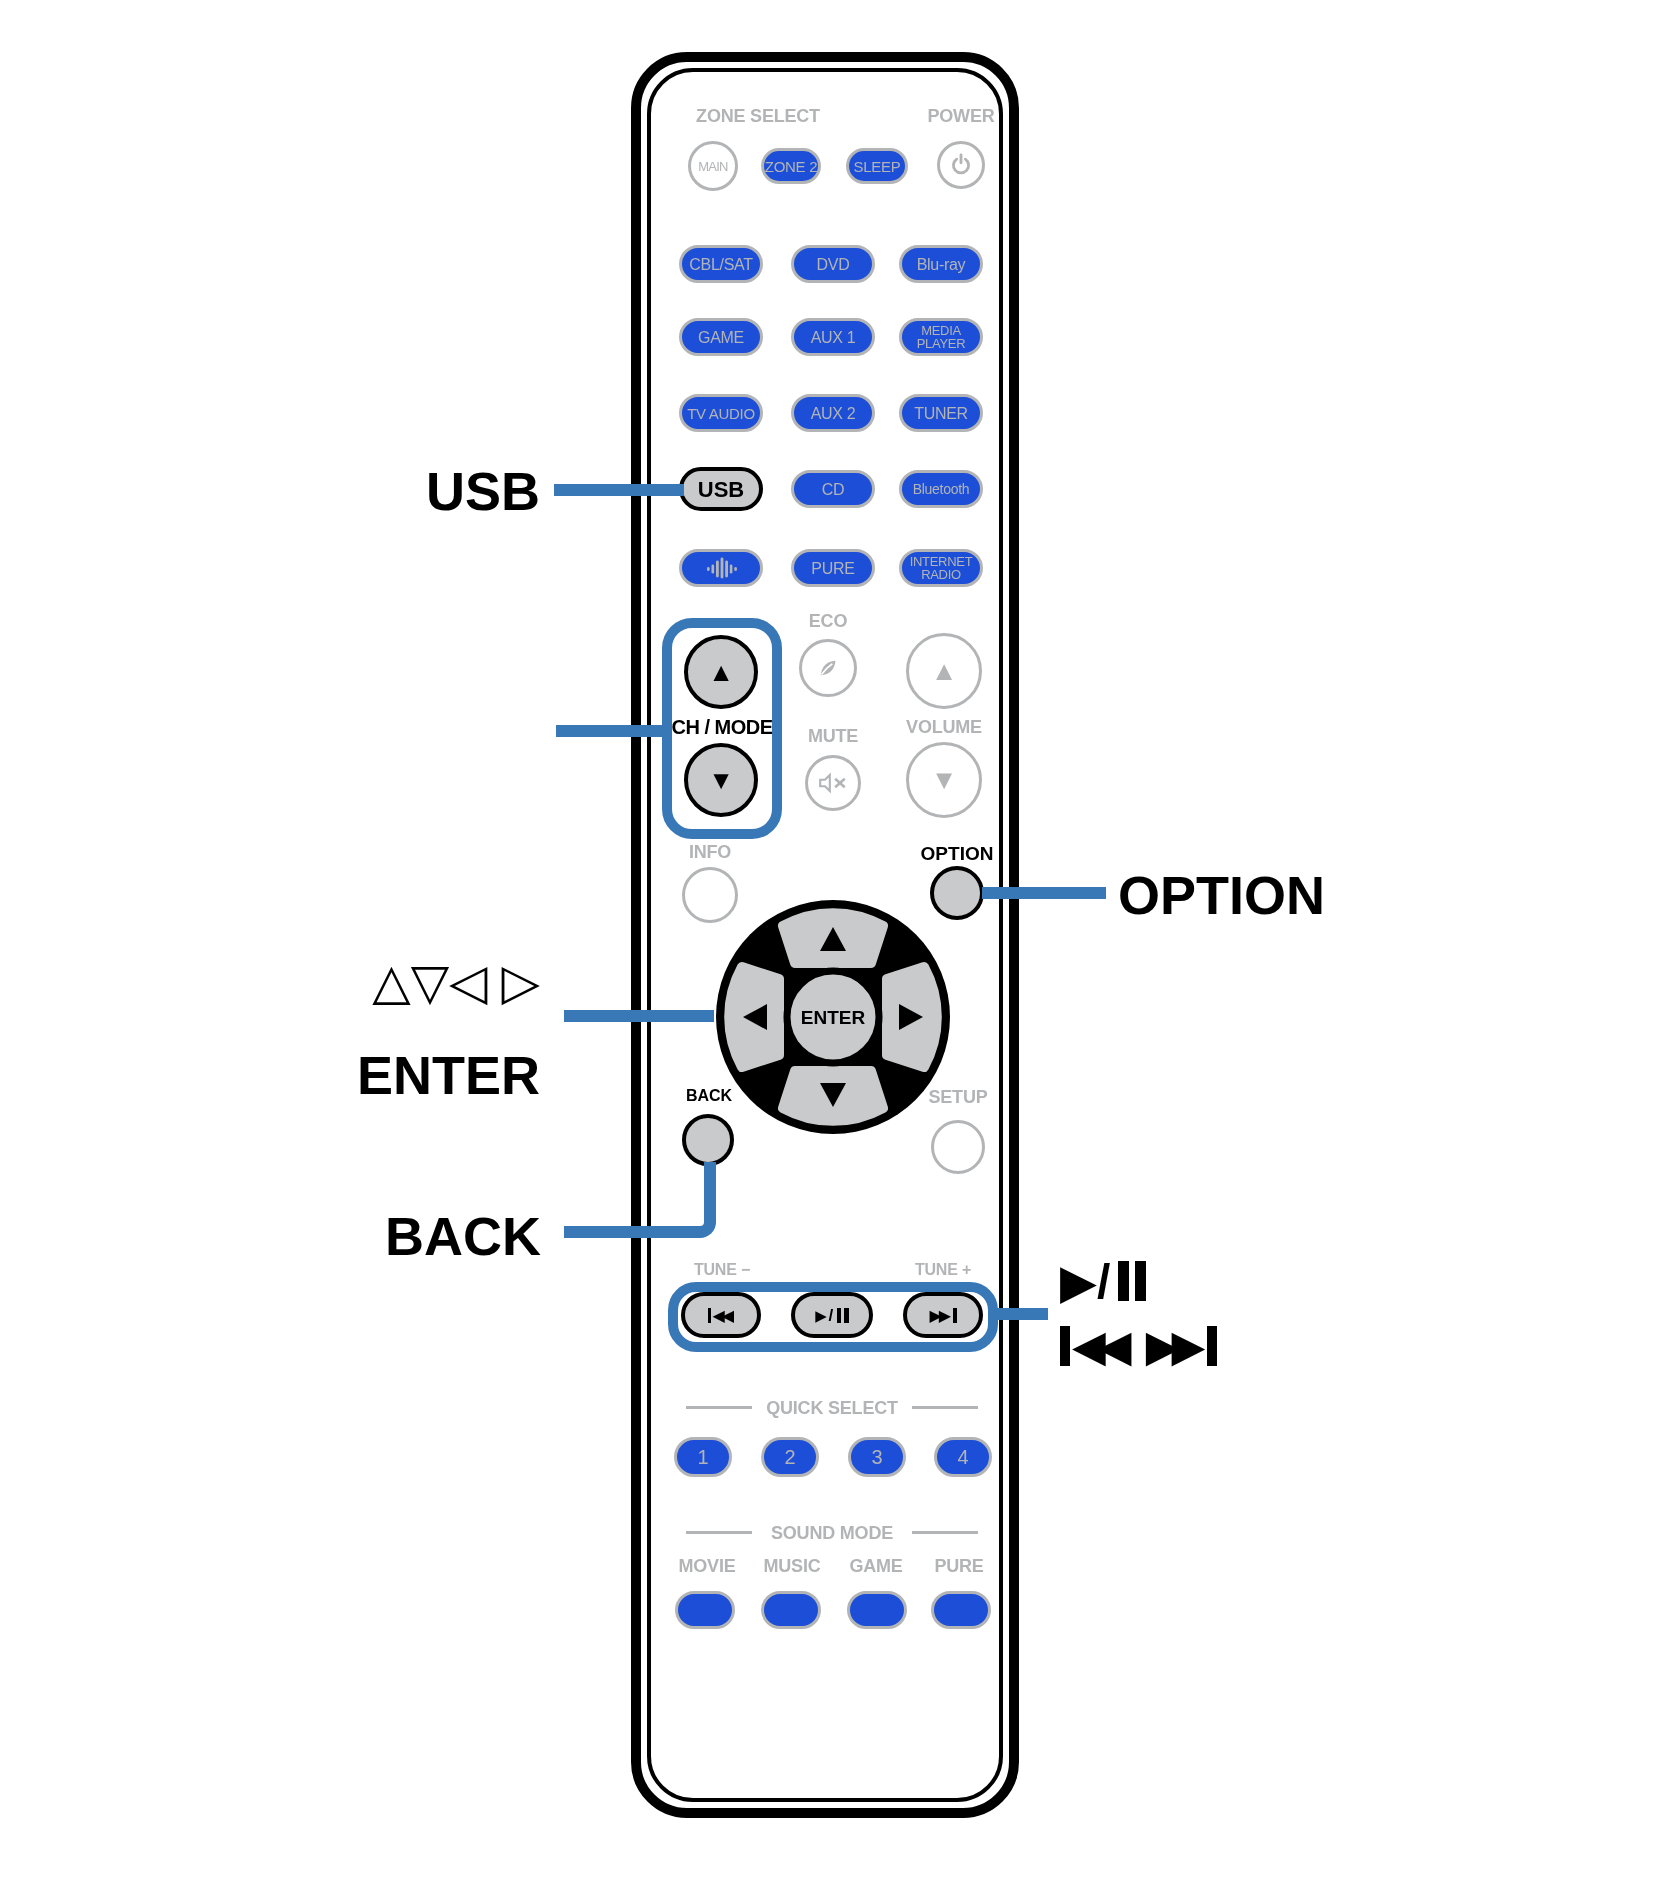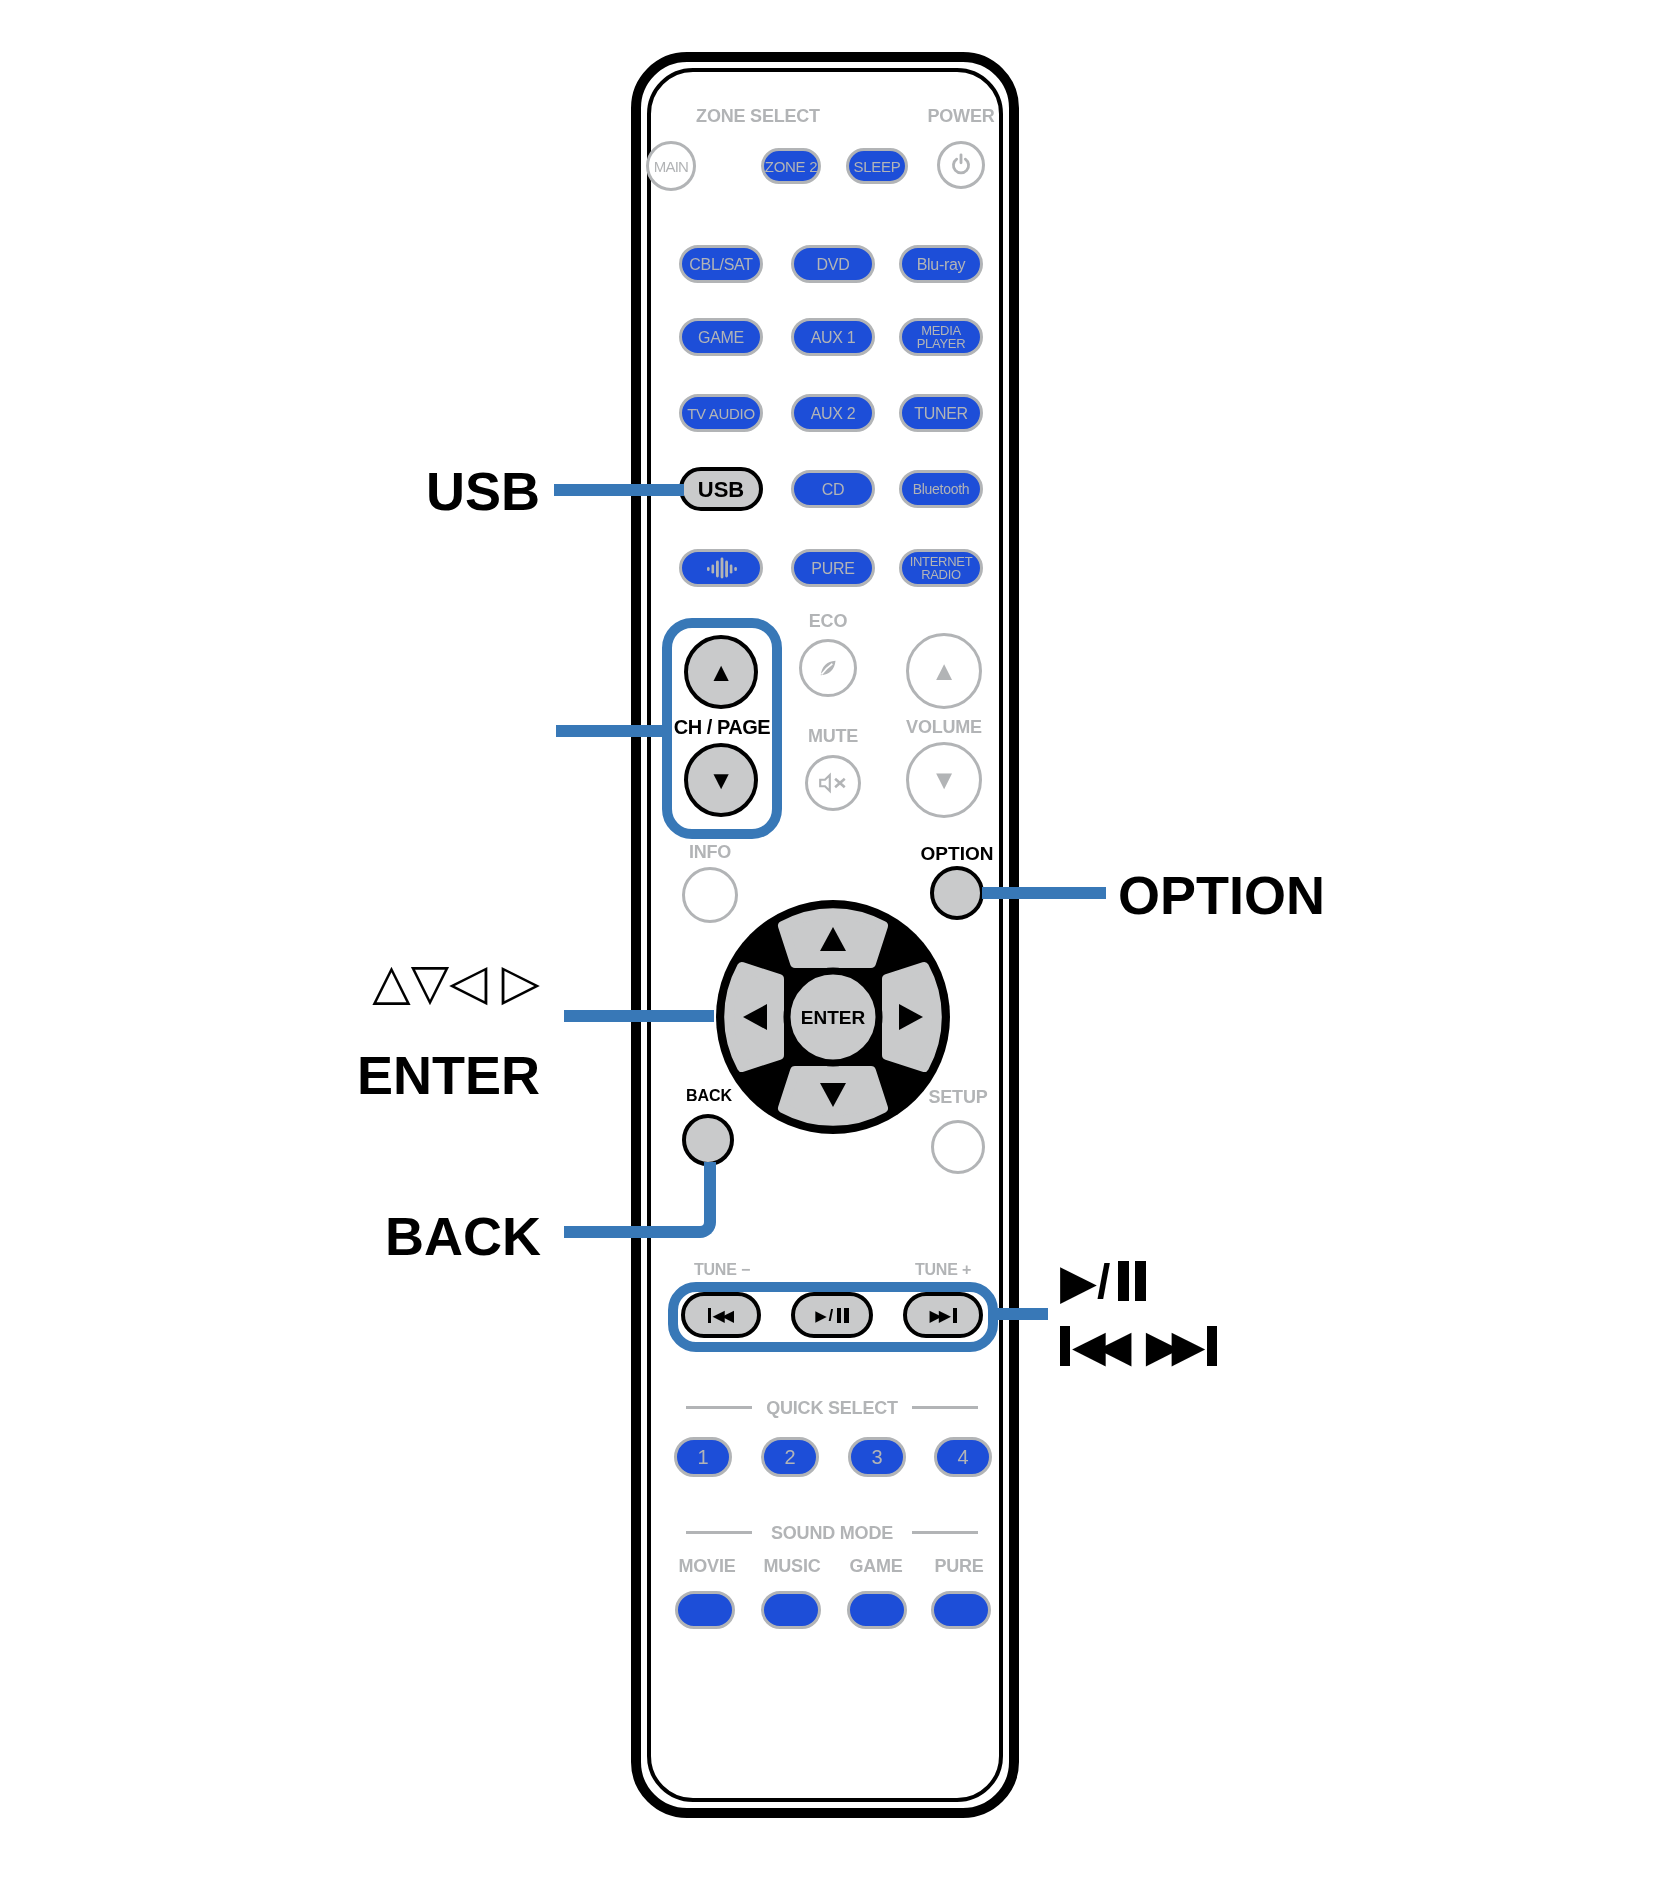--- a/index.html
+++ b/index.html
@@ -39,21 +39,21 @@
 <body>
 
 <div id="canvas">
 
   <div class="abs remote-outer" style="left:631px;top:52px;width:388px;height:1766px;">
     <div class="remote-inner"></div>
   </div>
 
   <div class="abs seclabel" style="left:647px;top:106px;width:200px;padding-left:22px;">ZONE SELECT</div>
   <div class="abs seclabel" style="left:911px;top:106px;width:100px;">POWER</div>
-  <div class="abs circ" style="left:646px;top:141px;width:50px;height:50px;font-size:15px;letter-spacing:-0.8px;">MAIN</div>
+  <div class="abs circ" style="left:688px;top:141px;width:50px;height:50px;font-size:13px;letter-spacing:-0.8px;">MAIN</div>
   <div class="abs pill" style="left:761px;top:148px;width:60px;height:36px;border-radius:18px;font-size:15px;">ZONE 2</div>
   <div class="abs pill" style="left:846px;top:148px;width:62px;height:36px;border-radius:18px;font-size:15px;">SLEEP</div>
   <div class="abs circ" style="left:937px;top:141px;width:48px;height:48px;">
     <svg width="26" height="26" viewBox="0 0 24 24">
       <path d="M8 6.6 A 7 7 0 1 0 16 6.6" fill="none" stroke="#b2b4b6" stroke-width="2.6" stroke-linecap="round"></path>
       <line x1="12" y1="2.6" x2="12" y2="10" stroke="#b2b4b6" stroke-width="2.6" stroke-linecap="round"></line>
     </svg>
   </div>
 
   <div class="abs pill" style="left:679px;top:245px;width:84px;height:38px;">CBL/SAT</div>
@@ -90,21 +90,21 @@
 
   <div class="abs seclabel" style="left:778px;top:611px;width:100px;">ECO</div>
   <div class="abs circ" style="left:799px;top:639px;width:58px;height:58px;">
     <svg width="30" height="30" viewBox="0 0 24 24">
       <path d="M6.2 17.8 C6.8 10.8 11 6.8 18 6.2 C17.4 13.2 13.2 17.2 6.2 17.8 Z" fill="#b2b4b6"></path>
       <path d="M6.8 17.2 C9.5 13.5 12 11 15.5 8.6" stroke="#fff" stroke-width="1.3" fill="none"></path>
     </svg>
   </div>
 
   <div class="abs circ active glyph" style="left:684px;top:635px;width:74px;height:74px;font-size:26px;">▲</div>
-  <div class="abs blklabel" style="left:647px;top:716px;width:150px;font-size:20px;letter-spacing:-0.5px;">CH / PAGE</div>
+  <div class="abs blklabel" style="left:647px;top:716px;width:150px;font-size:20px;letter-spacing:-0.5px;">CH / MODE</div>
   <div class="abs circ active glyph" style="left:684px;top:743px;width:74px;height:74px;font-size:26px;">▼</div>
 
   <div class="abs seclabel" style="left:783px;top:726px;width:100px;">MUTE</div>
   <div class="abs circ" style="left:805px;top:755px;width:56px;height:56px;">
     <svg width="32" height="26" viewBox="0 0 30 24">
       <polygon points="3,9 7.5,9 12,4.5 12,19.5 7.5,15 3,15" fill="none" stroke="#b2b4b6" stroke-width="2"></polygon>
       <line x1="17" y1="8" x2="26" y2="16" stroke="#b2b4b6" stroke-width="2.4"></line>
       <line x1="26" y1="8" x2="17" y2="16" stroke="#b2b4b6" stroke-width="2.4"></line>
     </svg>
   </div>

